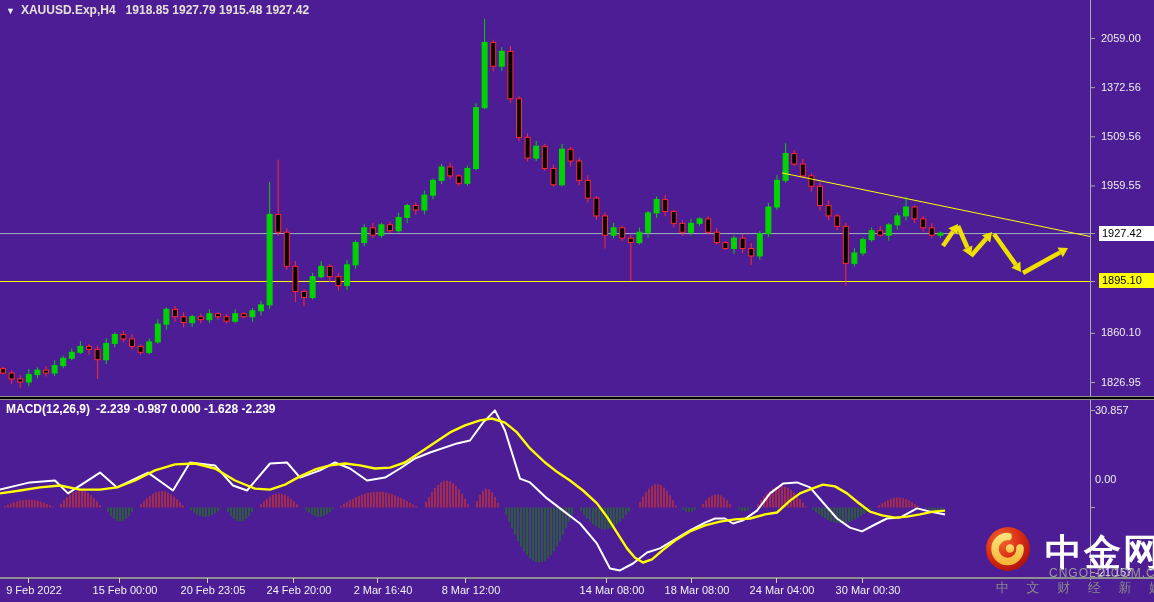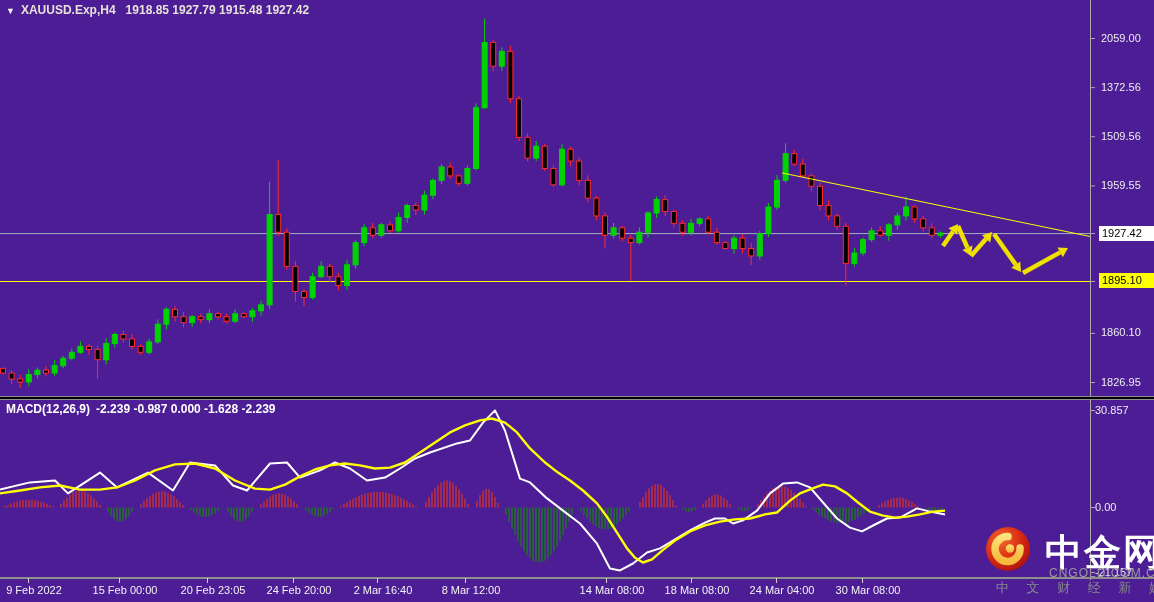--- a/index.html
+++ b/index.html
@@ -589,34 +589,34 @@
       <div class="plabel" style="top: 79.6482px;">1372.56</div>
       <div class="plabel" style="top: 128.796px;">1509.56</div>
       <div class="plabel" style="top: 177.945px;">1959.55</div>
       <div class="plabel hl" style="top: 225.581px; background: rgb(255, 255, 255);">1927.42</div>
       <div class="plabel hl" style="top: 273.498px; background: rgb(255, 255, 0);">1895.10</div>
       <div class="plabel" style="top: 325.389px;">1860.10</div>
       <div class="plabel" style="top: 374.537px;">1826.95</div>
     </div>
   <div id="macd-axis">
       <div class="mlabel" style="top: 403px;">30.857</div>
-      <div class="mlabel" style="top: 500px;">0.00</div>
+      <div class="mlabel" style="top: 472px;">0.00</div>
       <div class="mlabel" style="top: 565px;">-21.157</div>
     </div>
   <div id="time-axis">
       <div class="dlabel" style="left: 28px;">9 Feb 2022</div>
       <div class="dlabel" style="left: 119px;">15 Feb 00:00</div>
       <div class="dlabel" style="left: 207px;">20 Feb 23:05</div>
       <div class="dlabel" style="left: 293px;">24 Feb 20:00</div>
       <div class="dlabel" style="left: 377px;">2 Mar 16:40</div>
       <div class="dlabel" style="left: 465px;">8 Mar 12:00</div>
       <div class="dlabel" style="left: 606px;">14 Mar 08:00</div>
       <div class="dlabel" style="left: 691px;">18 Mar 08:00</div>
       <div class="dlabel" style="left: 776px;">24 Mar 04:00</div>
-      <div class="dlabel" style="left: 862px;">30 Mar 08:00</div>
+      <div class="dlabel" style="left: 862px;">30 Mar 00:30</div>
     </div>
 
   <div class="watermark">
     <svg class="wm-icon" width="46" height="46" viewBox="-23 -23 46 46">
       <defs>
         <radialGradient id="wmg" cx="35%" cy="30%" r="80%">
           <stop offset="0%" stop-color="#F3682F"></stop>
           <stop offset="55%" stop-color="#D92B14"></stop>
           <stop offset="100%" stop-color="#A80E0E"></stop>
         </radialGradient>

